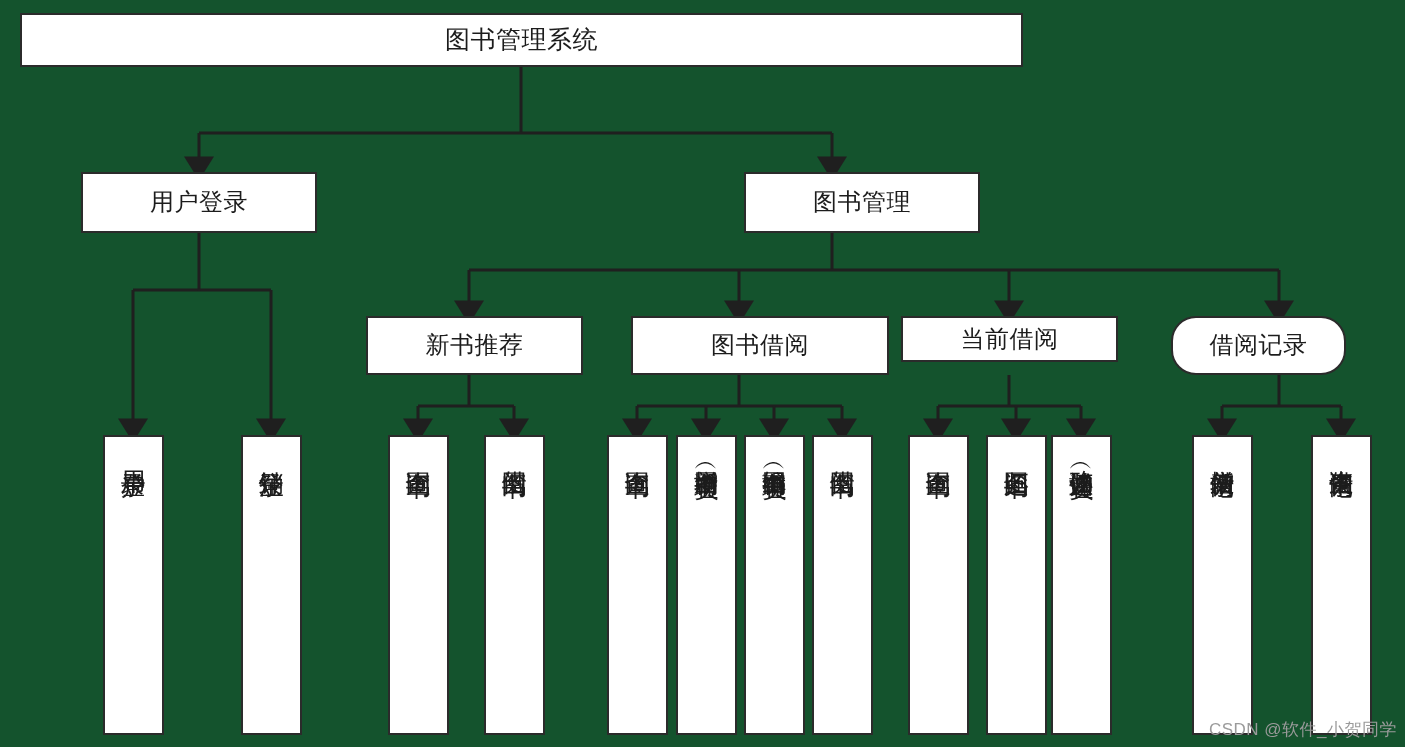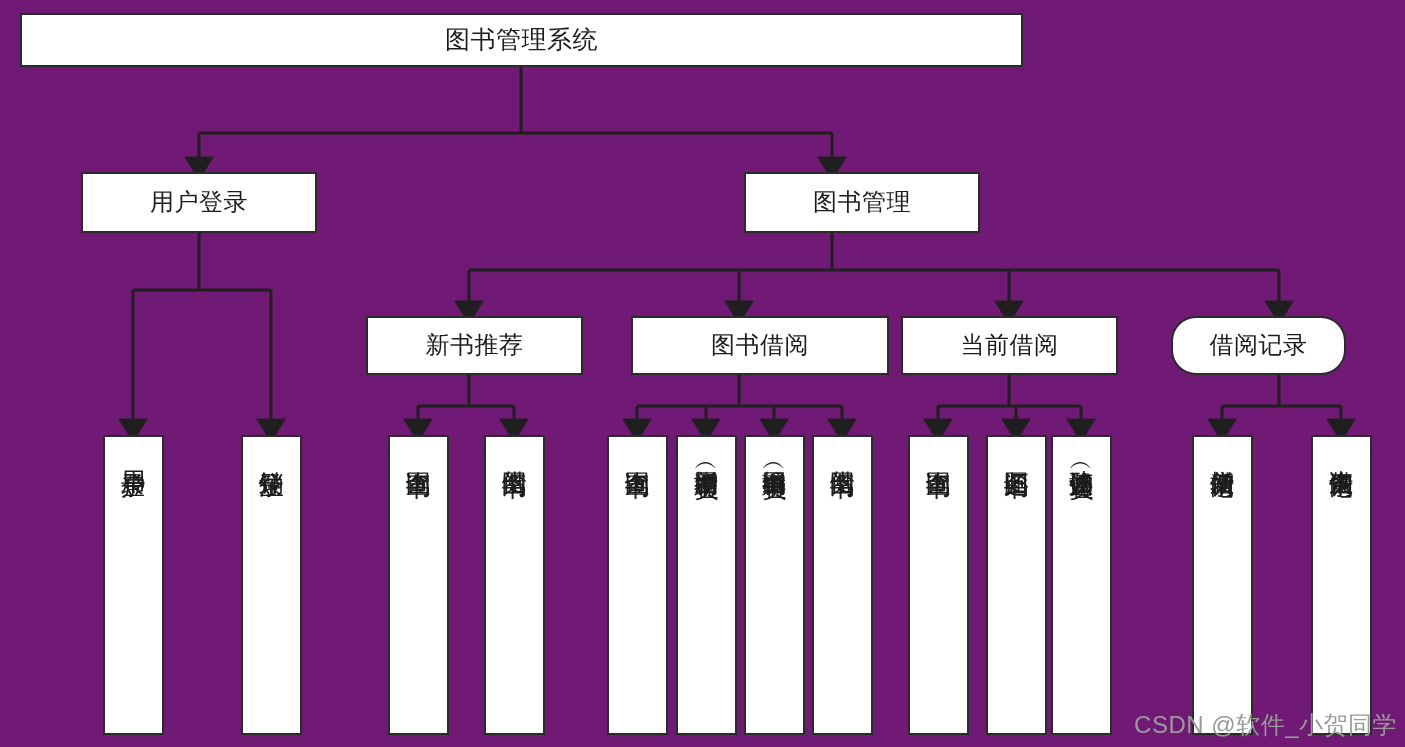--- a/index.html
+++ b/index.html
@@ -1,17 +1,17 @@
 <!DOCTYPE html>
 <html><head>
 <meta charset="utf-8">
 <style>
   html,body{margin:0;padding:0;background:#ffffff;}
   body{font-family:"Liberation Sans","DejaVu Sans",sans-serif;}
-  #stage{position:relative;width:1405px;height:747px;background:#701a75;overflow:hidden;}
+  #stage{position:relative;width:1405px;height:747px;background:#14532d;overflow:hidden;}
   svg#wires{position:absolute;left:0;top:0;width:1405px;height:747px;pointer-events:none;}
   .node{
     position:absolute;
     box-sizing:border-box;
     background:#ffffff;
     border:2px solid #2b2b2b;
     display:flex;
     align-items:center;
     justify-content:center;
     color:#1c1c1c;
@@ -31,21 +31,21 @@
     font-size:25px;
     line-height:1.14;
     letter-spacing:1px;
     white-space:pre;
   }
   .leaf.tall .label{font-size:24px;}
   .watermark{
     position:absolute;
     right:8px;
     bottom:6px;
-    font-size:24px;
+    font-size:17px;
     color:#9a9a9a;
     letter-spacing:0.5px;
     white-space:nowrap;
     font-family:"Liberation Sans","DejaVu Sans",sans-serif;
     margin-left:22px;
   }
 </style>
 </head>
 <body>
 
@@ -112,21 +112,21 @@
   <div class="node h-node" style="left:744px;top:172px;width:236px;height:61px;">
     <span class="label">图书管理</span>
   </div>
 
   <div class="node h-node" style="left:366px;top:316px;width:217px;height:59px;">
     <span class="label">新书推荐</span>
   </div>
   <div class="node h-node" style="left:631px;top:316px;width:258px;height:59px;">
     <span class="label">图书借阅</span>
   </div>
-  <div class="node h-node" style="left:901px;top:316px;width:217px;height:59px;">
+  <div class="node h-node" style="left:901px;top:316px;width:217px;height:46px;">
     <span class="label">当前借阅</span>
   </div>
   <div class="node h-node" style="left:1171px;top:316px;width:175px;height:59px;border-radius:25px;">
     <span class="label">借阅记录</span>
   </div>
 
   <div class="node leaf" style="left:103px;top:435px;width:61px;height:300px;">
     <span class="label">用户登录</span>
   </div>
   <div class="node leaf" style="left:241px;top:435px;width:61px;height:300px;">

